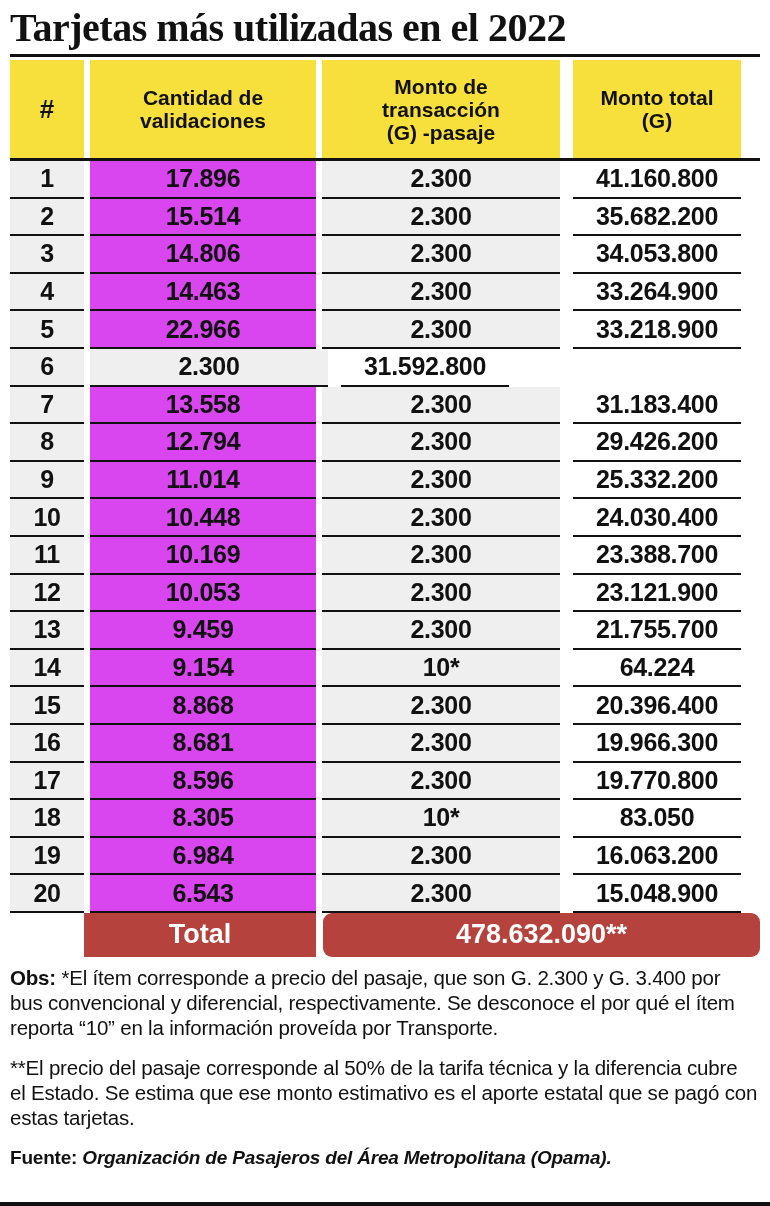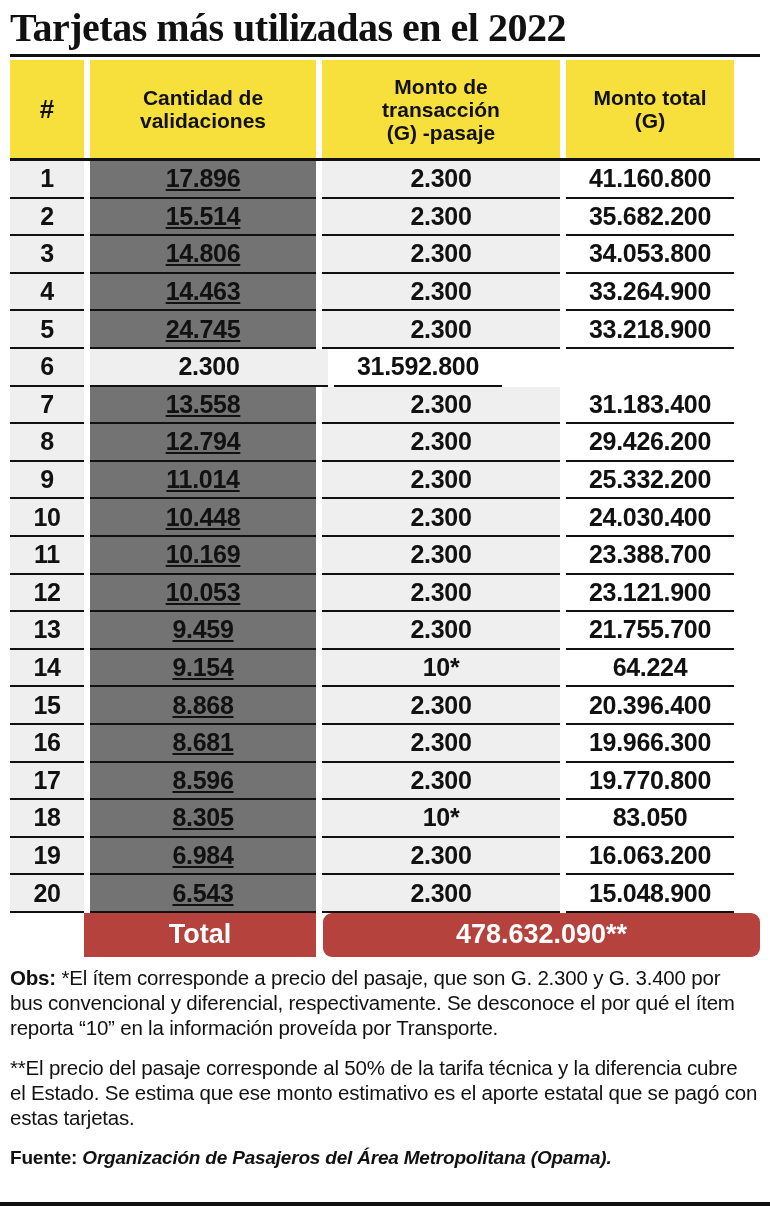--- a/index.html
+++ b/index.html
@@ -56,21 +56,21 @@
 
   .cell {
     box-sizing: border-box;
     text-align: center;
     position: relative;
   }
 
   
   .c-num   { width: 74px;  margin-right: 6px; }
   .c-val   { width: 226px; margin-right: 6px; }
-  .c-trn   { width: 238px; margin-right: 6px; }
+  .c-trn   { width: 238px; margin-right: 13px; }
   .c-tot   { width: 168px; }
 
   
   .header .cell {
     background: #F7E03C;
     height: 98px;
     display: flex;
     align-items: center;
     justify-content: center;
     font-weight: bold;
@@ -97,21 +97,21 @@
     justify-content: center;
     font-size: 25px;
     font-weight: bold;
     letter-spacing: -0.3px;
     color: #111111;
     border-bottom: 2px solid #111111;
     background: #ffffff;
   }
   .drow .c-num { background: #efefef; font-weight: bold; }
   .drow .c-trn { background: #efefef; }
-  .drow .c-val { background: #737373; text-decoration: underline; }
+  .drow .c-val { background: #d946ef; }
   .drow .c-tot { background: #ffffff; }
 
   
   .total-row {
     display: flex;
     width: 750px;
     margin: 0 auto;
     height: 44px;
     box-sizing: border-box;
   }
@@ -223,21 +223,21 @@
           <div class="cell c-tot">34.053.800</div>
         </div>
         <div class="drow">
           <div class="cell c-num">4</div>
           <div class="cell c-val">14.463</div>
           <div class="cell c-trn">2.300</div>
           <div class="cell c-tot">33.264.900</div>
         </div>
         <div class="drow">
           <div class="cell c-num">5</div>
-          <div class="cell c-val">24.745</div>
+          <div class="cell c-val">22.966</div>
           <div class="cell c-trn">2.300</div>
           <div class="cell c-tot">33.218.900</div>
         </div>
         <div class="drow">
           <div class="cell c-num">6</div>
           <div class="cell c-trn">2.300</div>
           <div class="cell c-tot">31.592.800</div>
         </div>
         <div class="drow">
           <div class="cell c-num">7</div>

